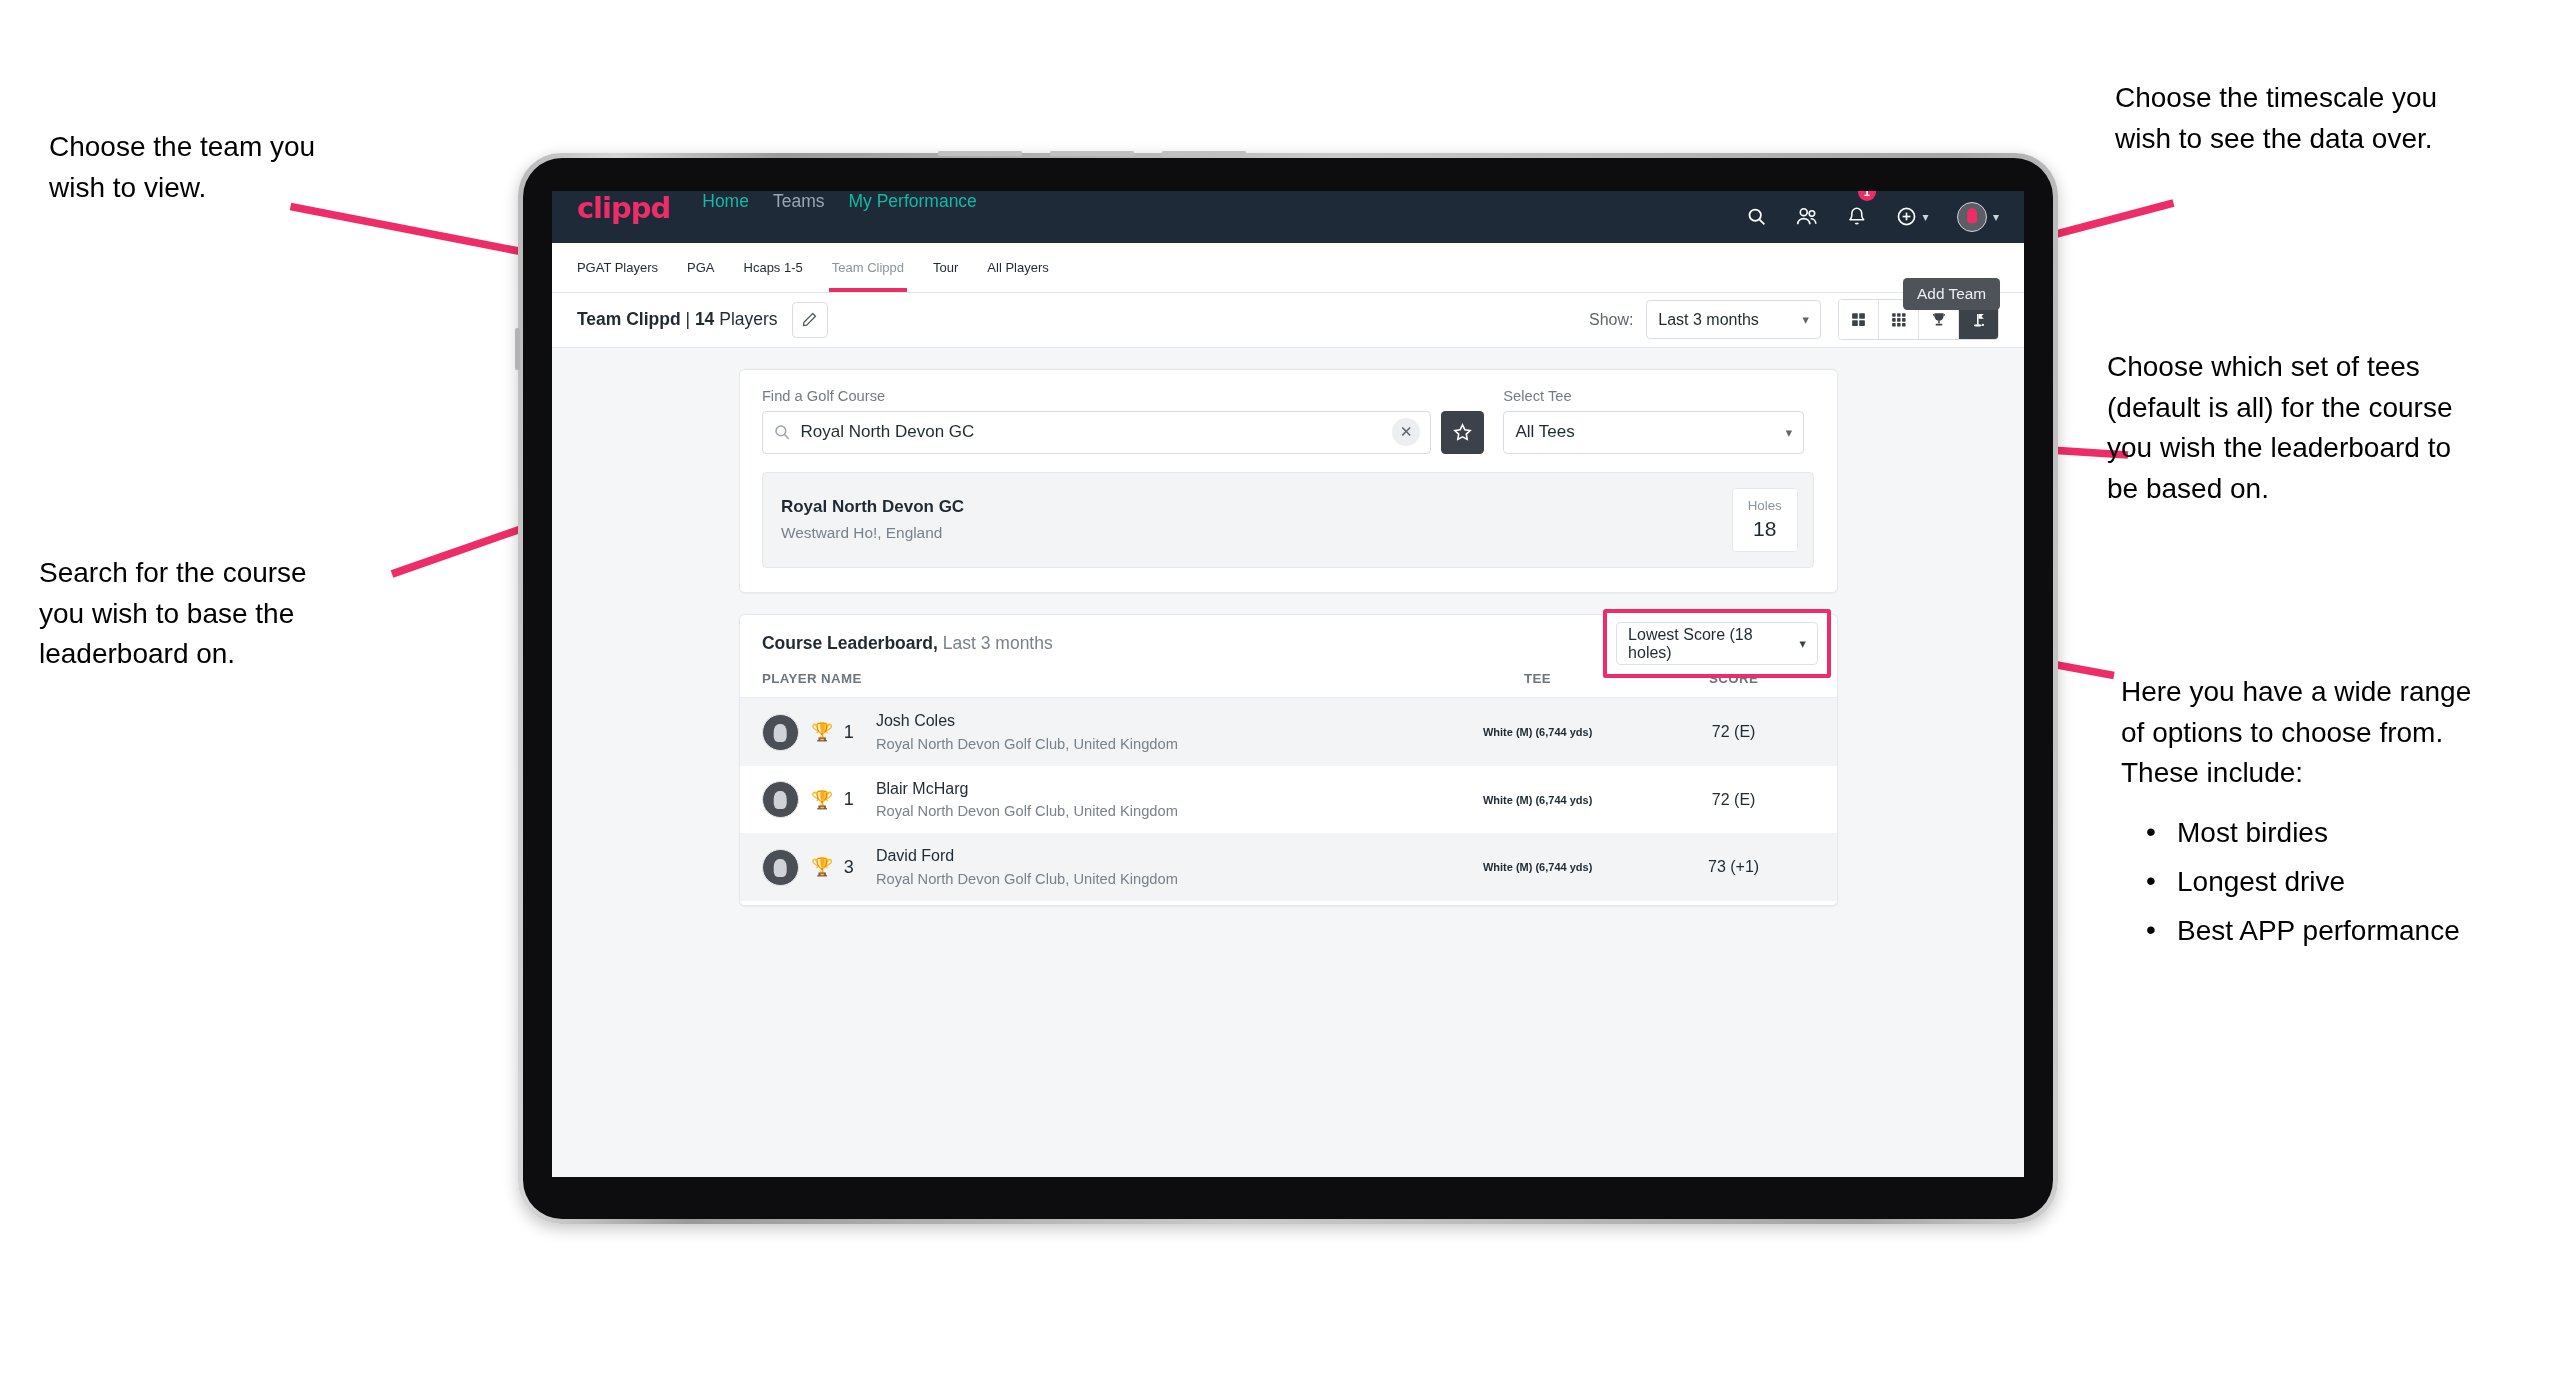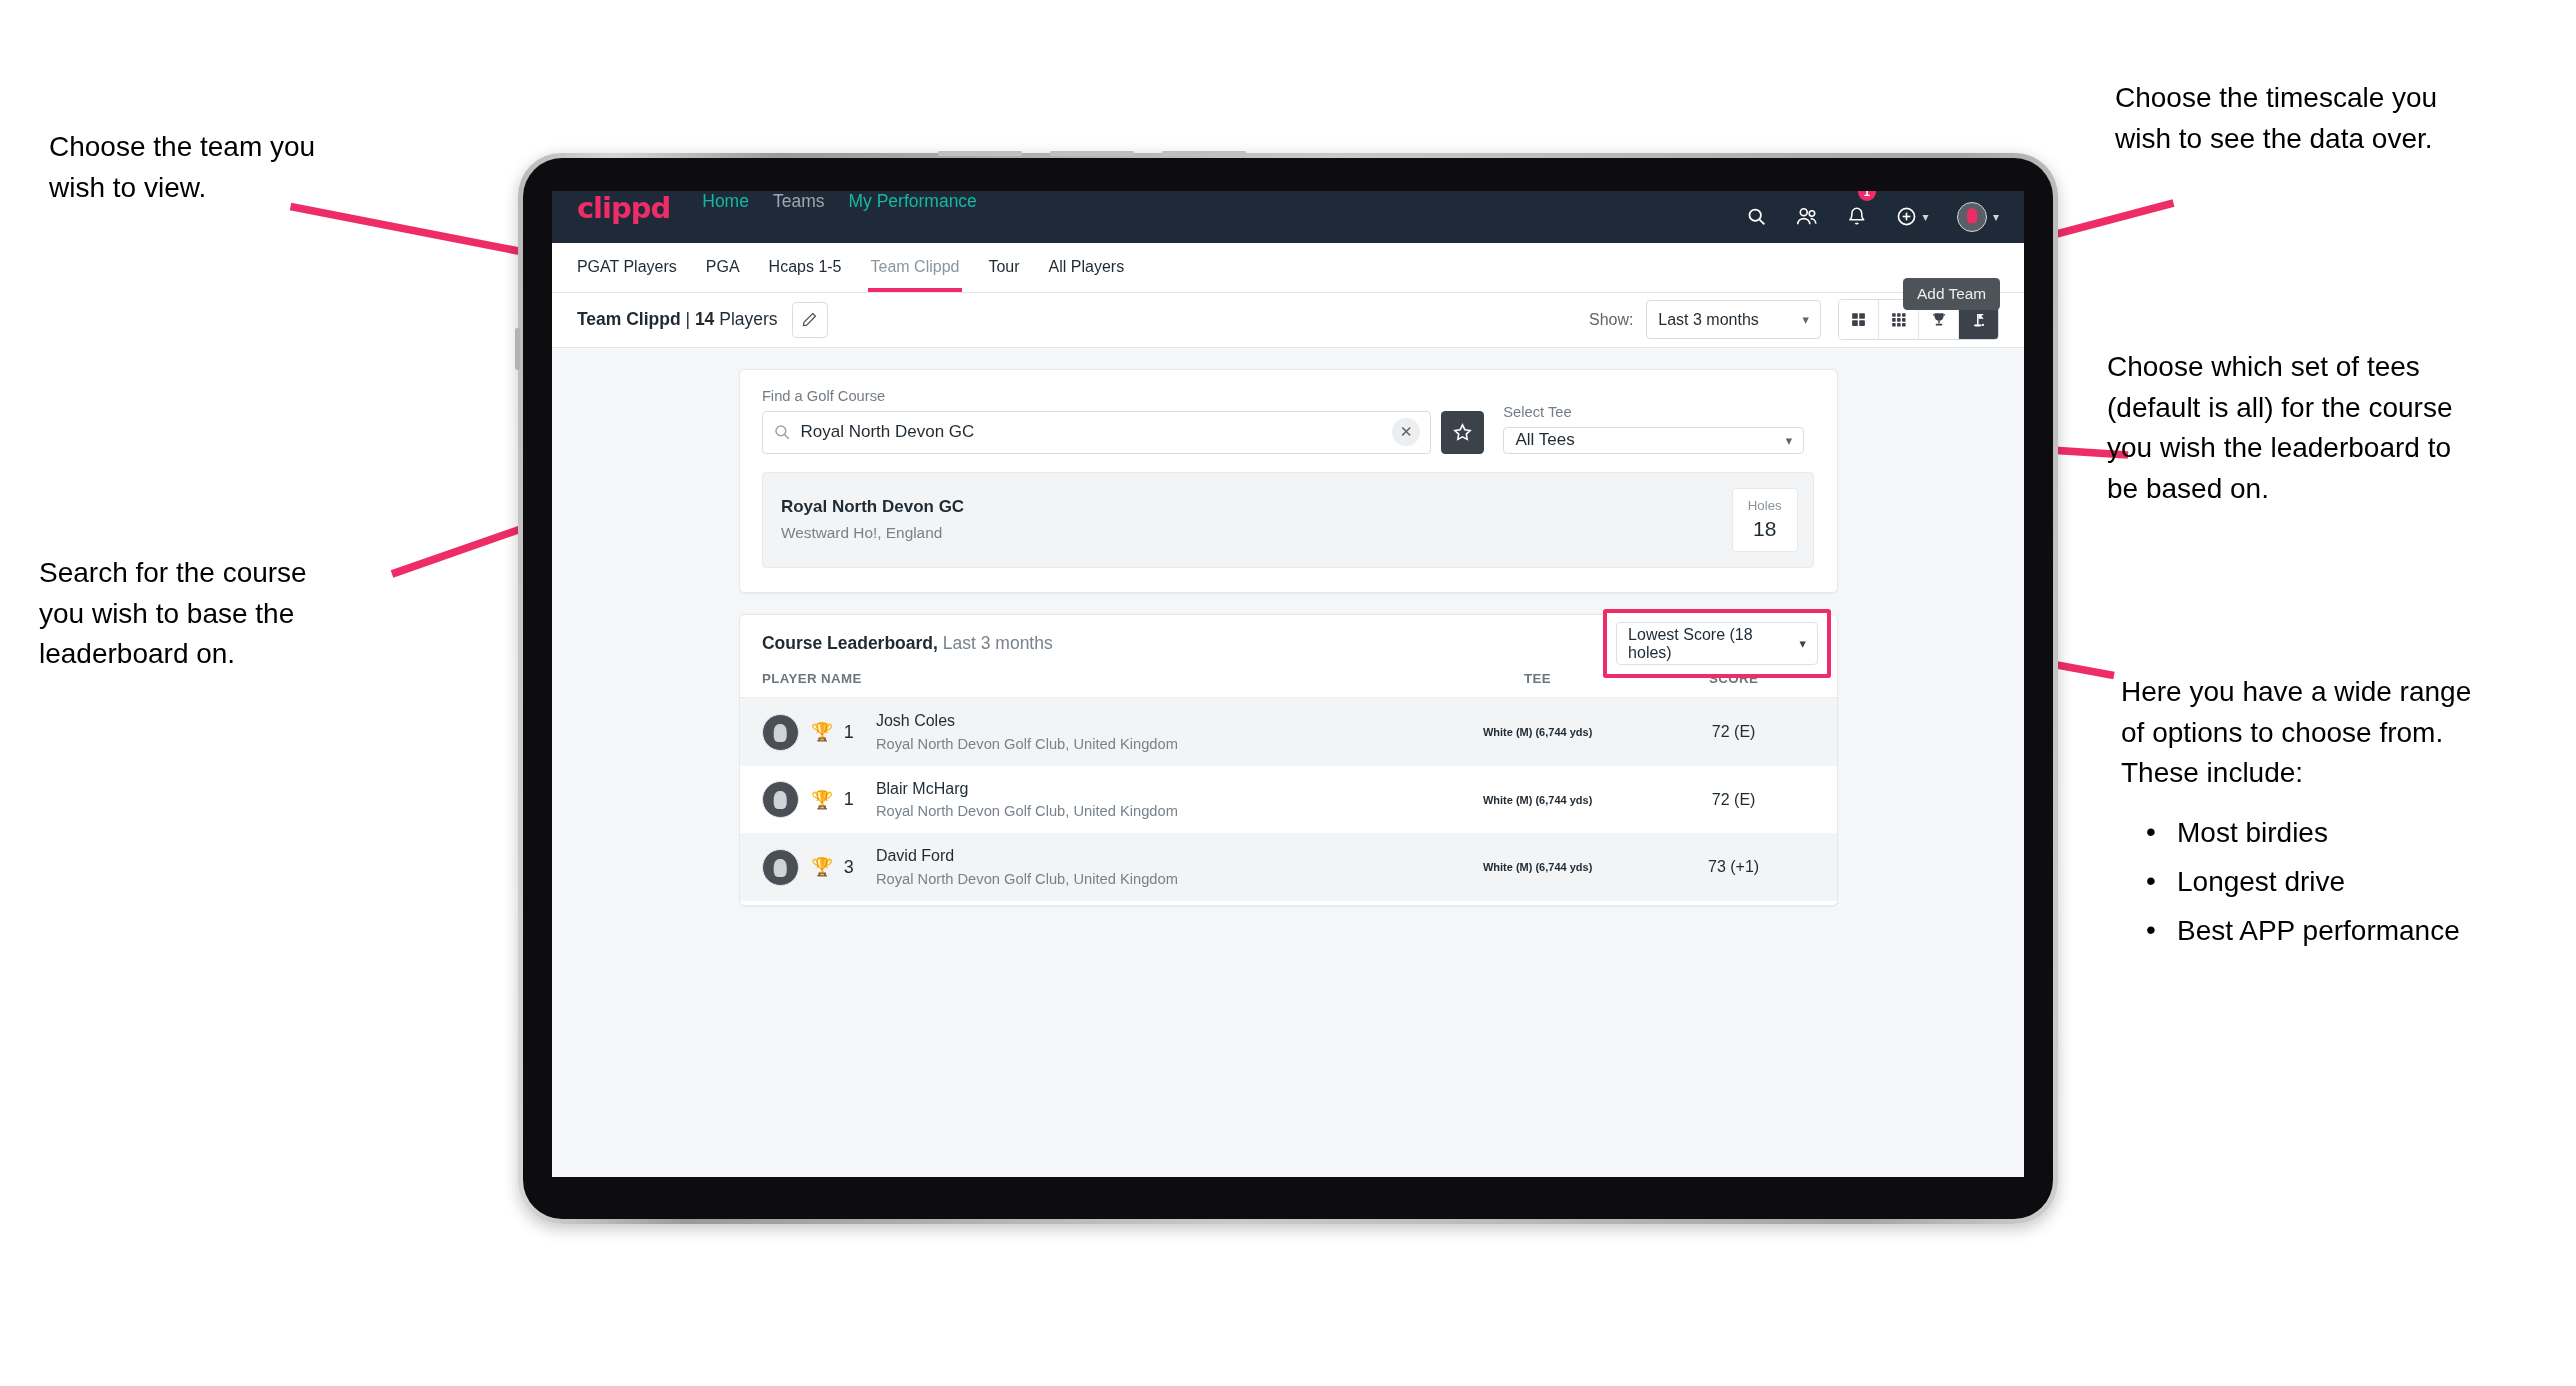--- a/index.html
+++ b/index.html
@@ -59,21 +59,21 @@
     border:1.4px solid #cfd6dd;overflow:hidden;position:relative;}
   #avatarNav:after{content:"";position:absolute;left:50%;top:46%;transform:translate(-50%,-50%);
     width:9.8px;height:15.4px;background:#ee2d68;border-radius:40% 40% 30% 30%;}
 
   
   #tabsrow{
     height:50px;background:#fff;display:flex;align-items:center;
     padding:0 25px;box-sizing:border-box;border-bottom:0.7px solid #e3e6ea;
     position:relative;flex:0 0 auto;
   }
-  .tab{font-size:16px;color:#1f2a33;margin-right:29px;height:100%;display:flex;align-items:center;
+  .tab{font-size:13px;color:#1f2a33;margin-right:29px;height:100%;display:flex;align-items:center;
        position:relative;white-space:nowrap;}
   .tab.muted{color:#8b959d;}
   .tab.active:after{content:"";position:absolute;left:-2.8px;right:-2.8px;bottom:0;height:3.5px;background:#ee2d68;}
   #addTeamTip{
     position:absolute;right:24px;top:35px;background:#4d5359;color:#eceff1;
     font-size:15.4px;padding:7px 14px;border-radius:4.2px;white-space:nowrap;
   }
 
   
   #toolbar{
@@ -115,21 +115,21 @@
     height:43px;border:0.7px solid #d8dce0;border-radius:4.2px;background:#fff;display:flex;align-items:center;
     padding:0 9.8px;box-sizing:border-box;
   }
   #searchBox .val{flex:1;font-size:17px;color:#1f2a33;margin-left:9.8px;}
   #clearBtn{width:28px;height:28px;border-radius:50%;background:#eceef0;display:flex;align-items:center;
             justify-content:center;color:#5d666e;font-size:15.4px;}
   #starBtn{width:43px;height:43px;background:#3b4249;border-radius:4.2px;display:flex;align-items:center;
            justify-content:center;margin-left:9.8px;flex:0 0 auto;}
   #teeCol{width:301px;margin-left:19.6px;}
   #teeBox{
-    height:27px;border:0.7px solid #d8dce0;border-radius:4.2px;background:#fff;display:flex;align-items:center;
+    height:43px;border:0.7px solid #d8dce0;border-radius:4.2px;background:#fff;display:flex;align-items:center;
     justify-content:space-between;padding:0 11.2px;box-sizing:border-box;font-size:17px;color:#1f2a33;gap:18px;
   }
   
   #courseCard{
     margin-top:18px;background:#f2f4f6;border:0.7px solid #e6e9ec;border-radius:4.2px;
     display:flex;align-items:center;padding:15.4px 15.4px 15.4px 18px;box-sizing:border-box;
   }
   #courseName{font-size:17px;font-weight:700;color:#1f2a33;}
   #courseLoc{font-size:15.4px;color:#79828a;margin-top:7px;}
   #holesBox{

